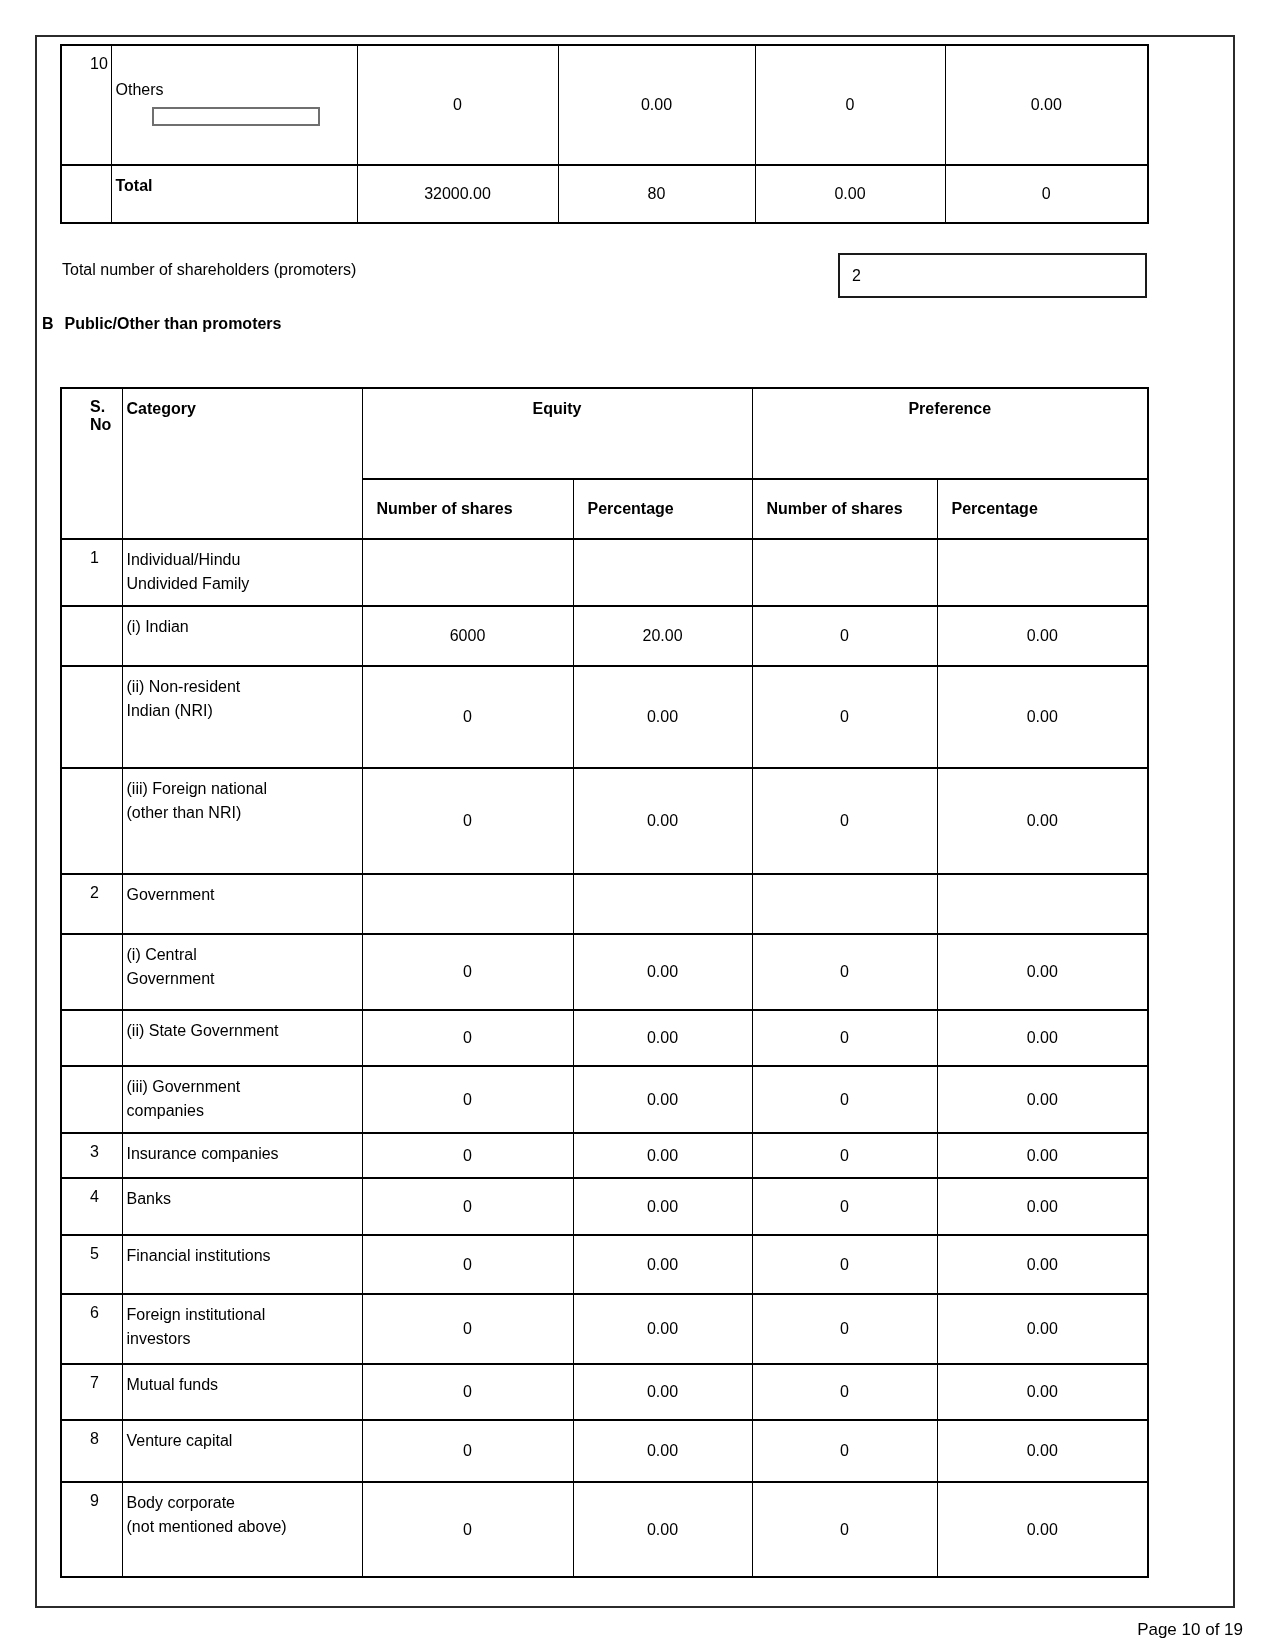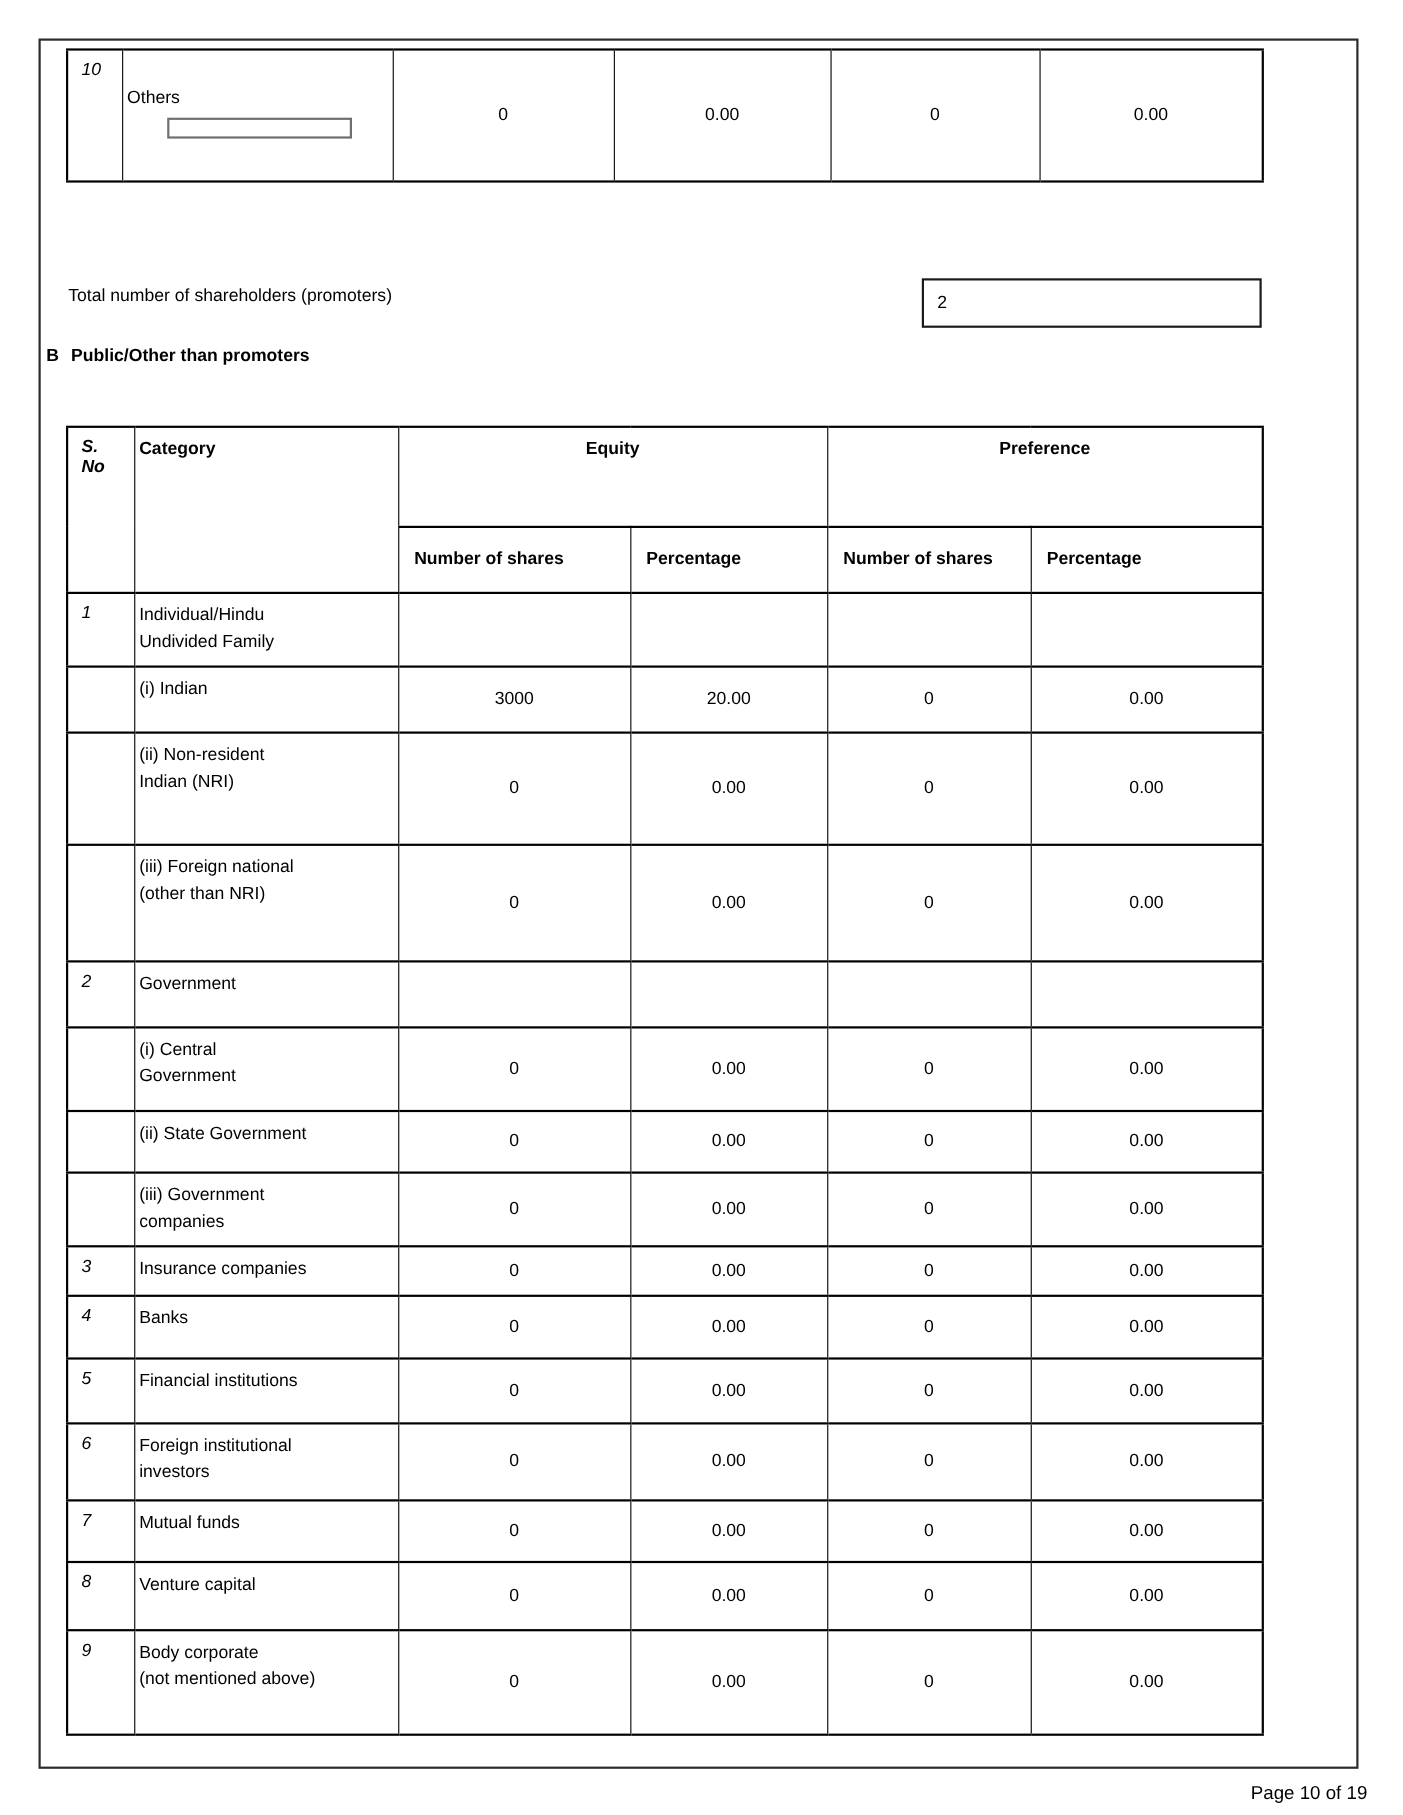--- a/index.html
+++ b/index.html
@@ -9,21 +9,21 @@
     font-size:16px;
   }
   .page-border{
     position:absolute;left:35px;top:35px;width:1200px;height:1573px;
     border:2px solid #2b2b2b;box-sizing:border-box;background:#fff;
   }
   table{border-collapse:collapse;table-layout:fixed;position:absolute;background:#fff;}
   td{border:1px solid #000;border-top-width:2px;border-bottom-width:2px;box-sizing:border-box;
      vertical-align:middle;overflow:hidden;}
   table{border:2px solid #000;}
-  .c-sno{vertical-align:top;padding:9px 0 0 12px;font-style:italic;}
+  .c-sno{vertical-align:top;padding:9px 0 0 28px;}
   .c-cat{vertical-align:top;padding:8px 12px 0 4px;white-space:pre-line;line-height:1.5;}
   .c-val{text-align:center;padding:0;}
   .hdr{font-weight:bold;}
   .h-span{vertical-align:top;text-align:center;padding-top:11px;font-weight:bold;}
   .h-sub{vertical-align:middle;padding-left:14px;font-weight:bold;margin-left:37px;}
   .bold{font-weight:bold;}
 
   #tableA{left:60px;top:44px;width:1087px;}
   #tableB{left:60px;top:387px;width:1087px;}
 
@@ -64,20 +64,28 @@
       <tr style="height:120px">
     <td class="c-sno">10</td>
     <td class="c-cat rel">
       <span>Others</span>
       <input class="others-field" value="" style="">
     </td>
     <td class="c-val">0</td>
     <td class="c-val">0.00</td>
     <td class="c-val">0</td>
     <td class="c-val">0.00</td>
+  </tr>
+  <tr style="height:58px">
+    <td class="c-sno"></td>
+    <td class="c-cat bold">Total</td>
+    <td class="c-val">32000.00</td>
+    <td class="c-val">80</td>
+    <td class="c-val">0.00</td>
+    <td class="c-val">0</td>
   </tr>
 </tbody>
   </table>
 
 <div class="sh-label">Total number of shareholders (promoters)</div>
 <div class="sh-box">
   <span>2</span>
 </div>
 
 <div class="b-heading">
@@ -115,21 +123,21 @@
     <td class="c-cat">Individual/Hindu
 Undivided Family</td>
     <td class="c-val"></td>
     <td class="c-val"></td>
     <td class="c-val"></td>
     <td class="c-val"></td>
   </tr>
   <tr style="height:60px">
     <td class="c-sno"></td>
     <td class="c-cat">(i) Indian</td>
-    <td class="c-val">3000</td>
+    <td class="c-val">6000</td>
     <td class="c-val">20.00</td>
     <td class="c-val">0</td>
     <td class="c-val">0.00</td>
   </tr>
   <tr style="height:102px">
     <td class="c-sno"></td>
     <td class="c-cat">(ii) Non-resident
 Indian (NRI)</td>
     <td class="c-val">0</td>
     <td class="c-val">0.00</td>

